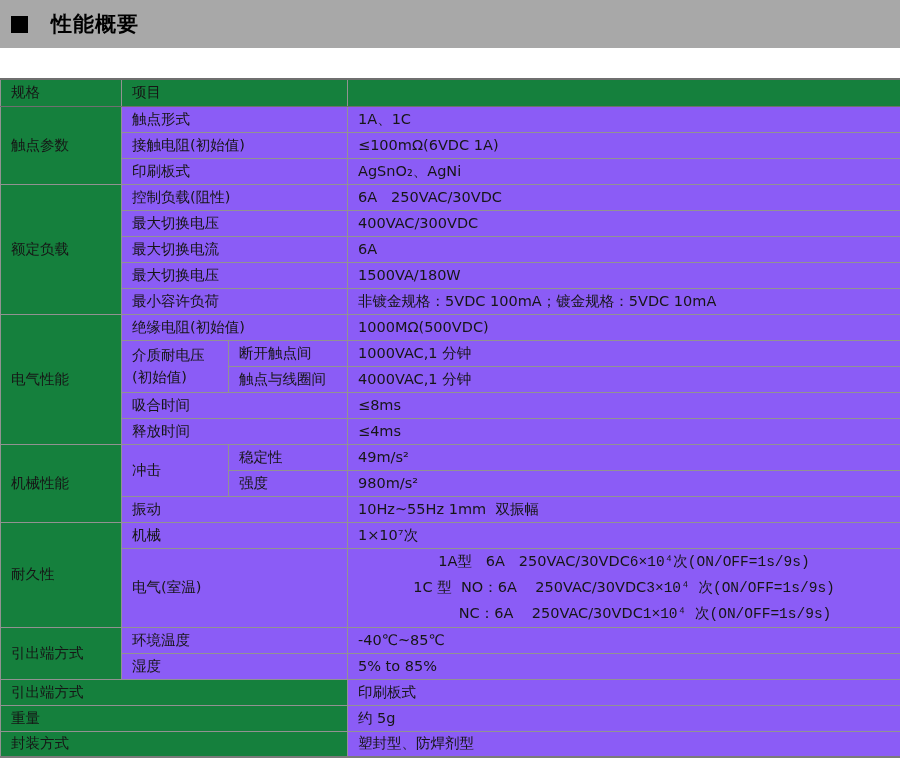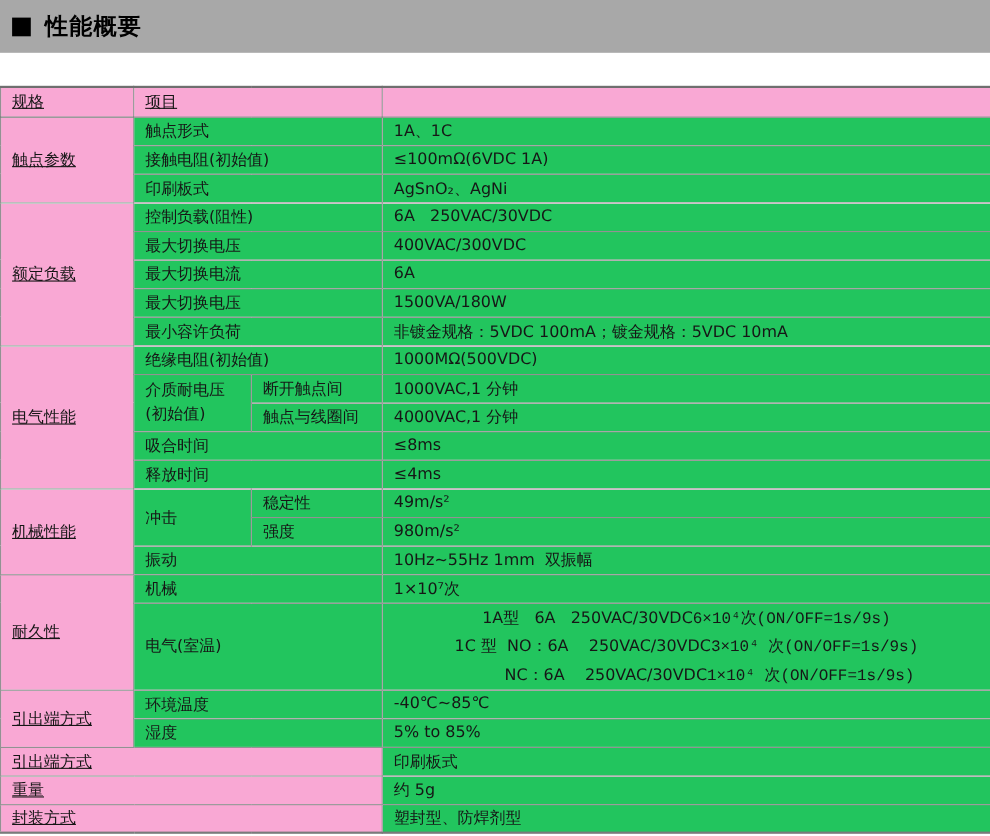--- a/index.html
+++ b/index.html
@@ -17,21 +17,21 @@
     background: #a8a8a8;
     display: flex; align-items: center;
     padding-left: 11px;
   }
   .title-square {
     width: 17px; height: 17px;
     background: #000000;
     flex: 0 0 auto;
   }
   .title-text {
-    margin-left: 13px;
+    margin-left: 23px;
     font-size: 21px;
     font-weight: bold;
     color: #000000;
     letter-spacing: 1px;
   }
 
   
   table.spec {
     width: 900px;
     margin-top: 30px;
@@ -47,22 +47,22 @@
     padding: 0 10px;
     height: 26px;
     font-size: 14.5px;
     font-weight: normal;
     color: #161616;
     text-align: left;
     vertical-align: middle;
     overflow: hidden;
   }
   table.spec tr.hdr th { border-bottom: 1px solid #6f6f6f; height: 27px; }
-  .shaded { background: #f9a8d4; text-decoration: underline; }
-  .white  { background: #22c55e; }
+  .shaded { background: #15803d; }
+  .white  { background: #8b5cf6; }
   .value  { white-space: pre-wrap; }
   .two-line { line-height: 22px; padding-top: 2px; padding-bottom: 2px; margin-left: 36px; }
   .two-line div { white-space: pre-wrap; }
 
   
   td.multi { padding: 0; }
   .e-line {
     height: 26px;
     display: flex; align-items: center; justify-content: center;
     padding: 0 10px;

